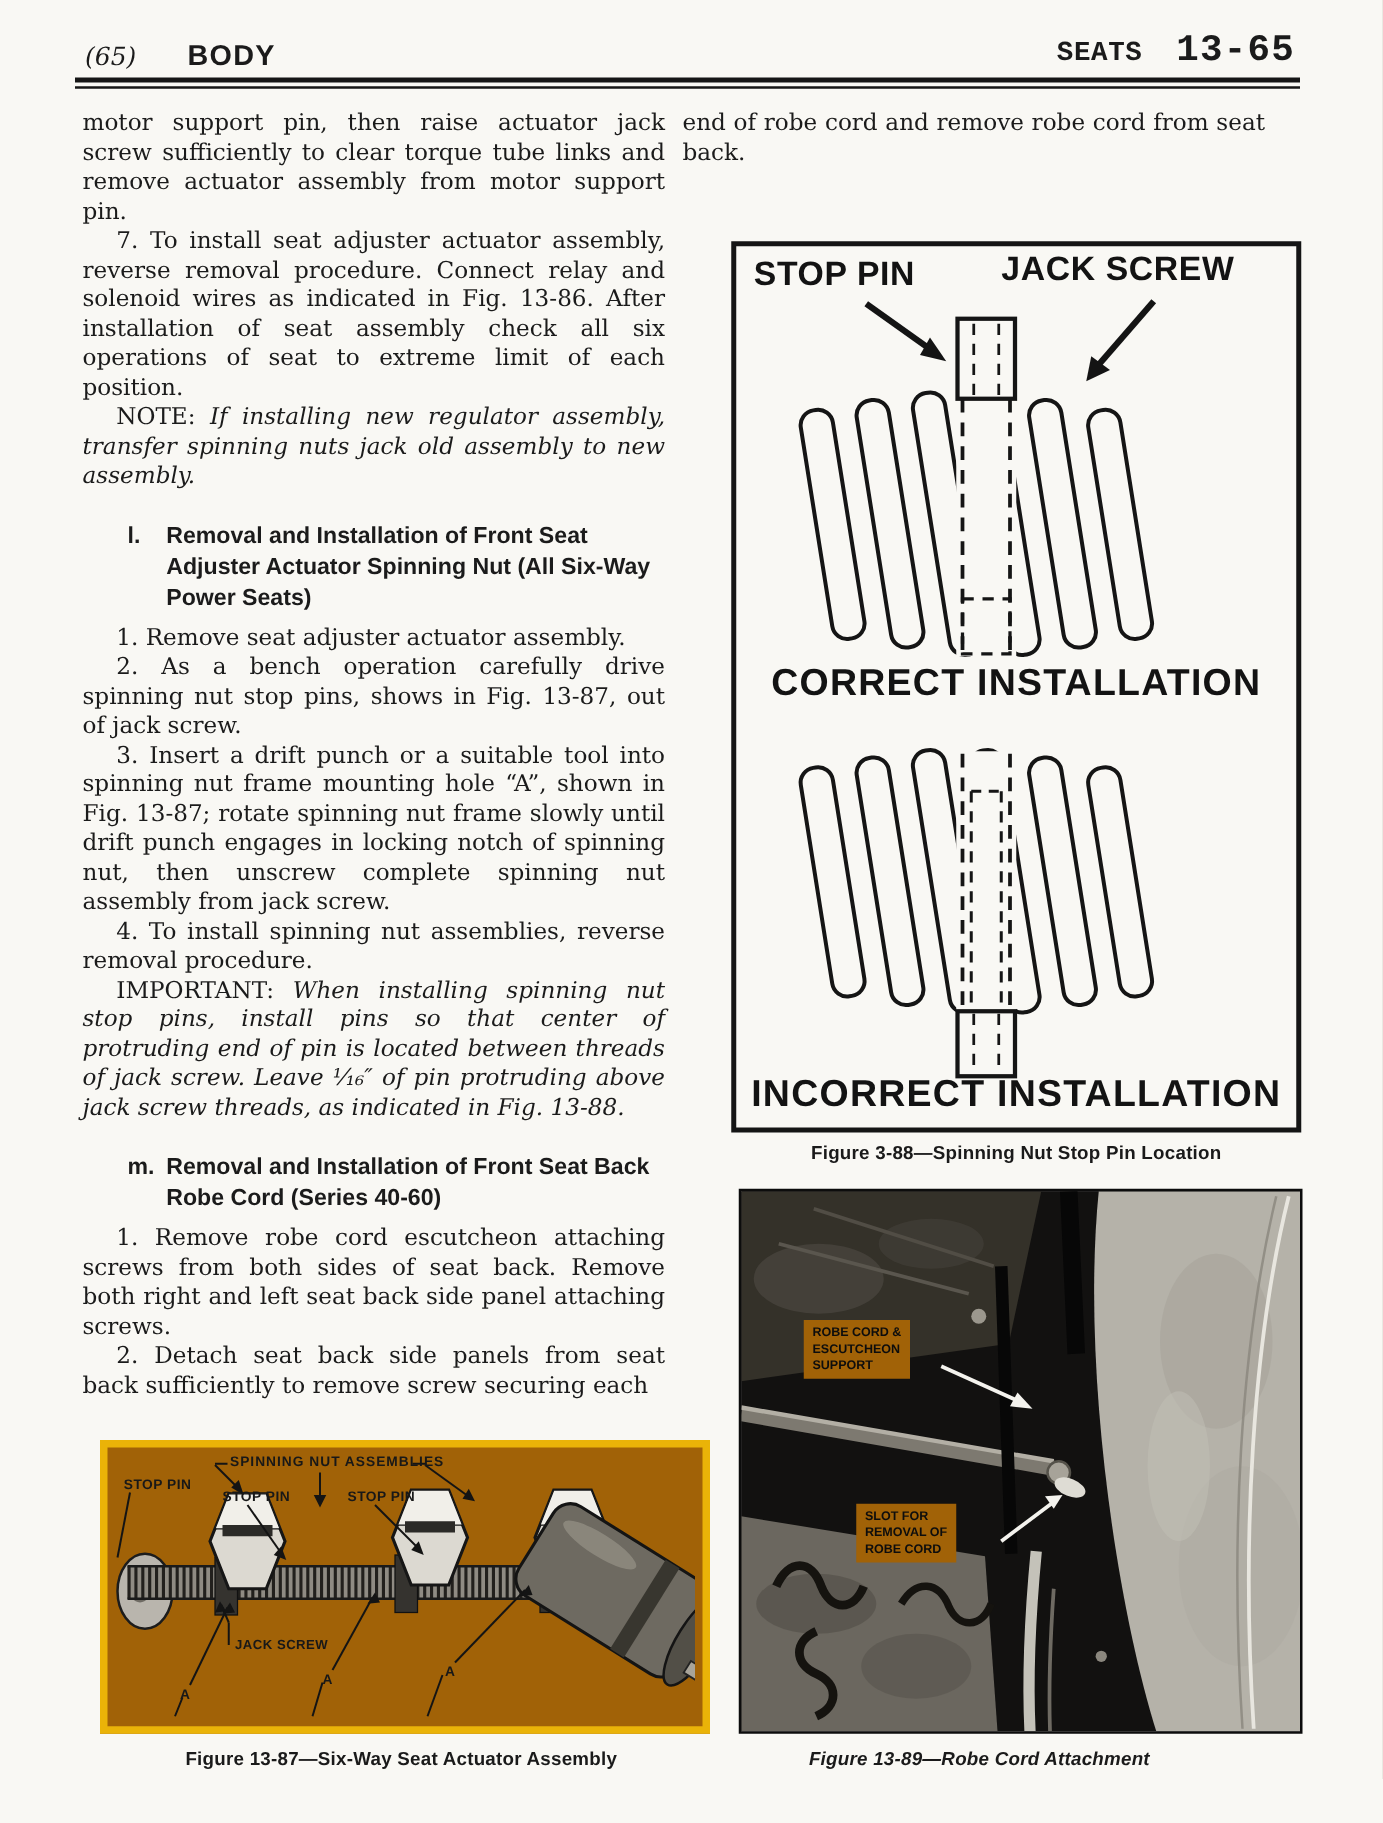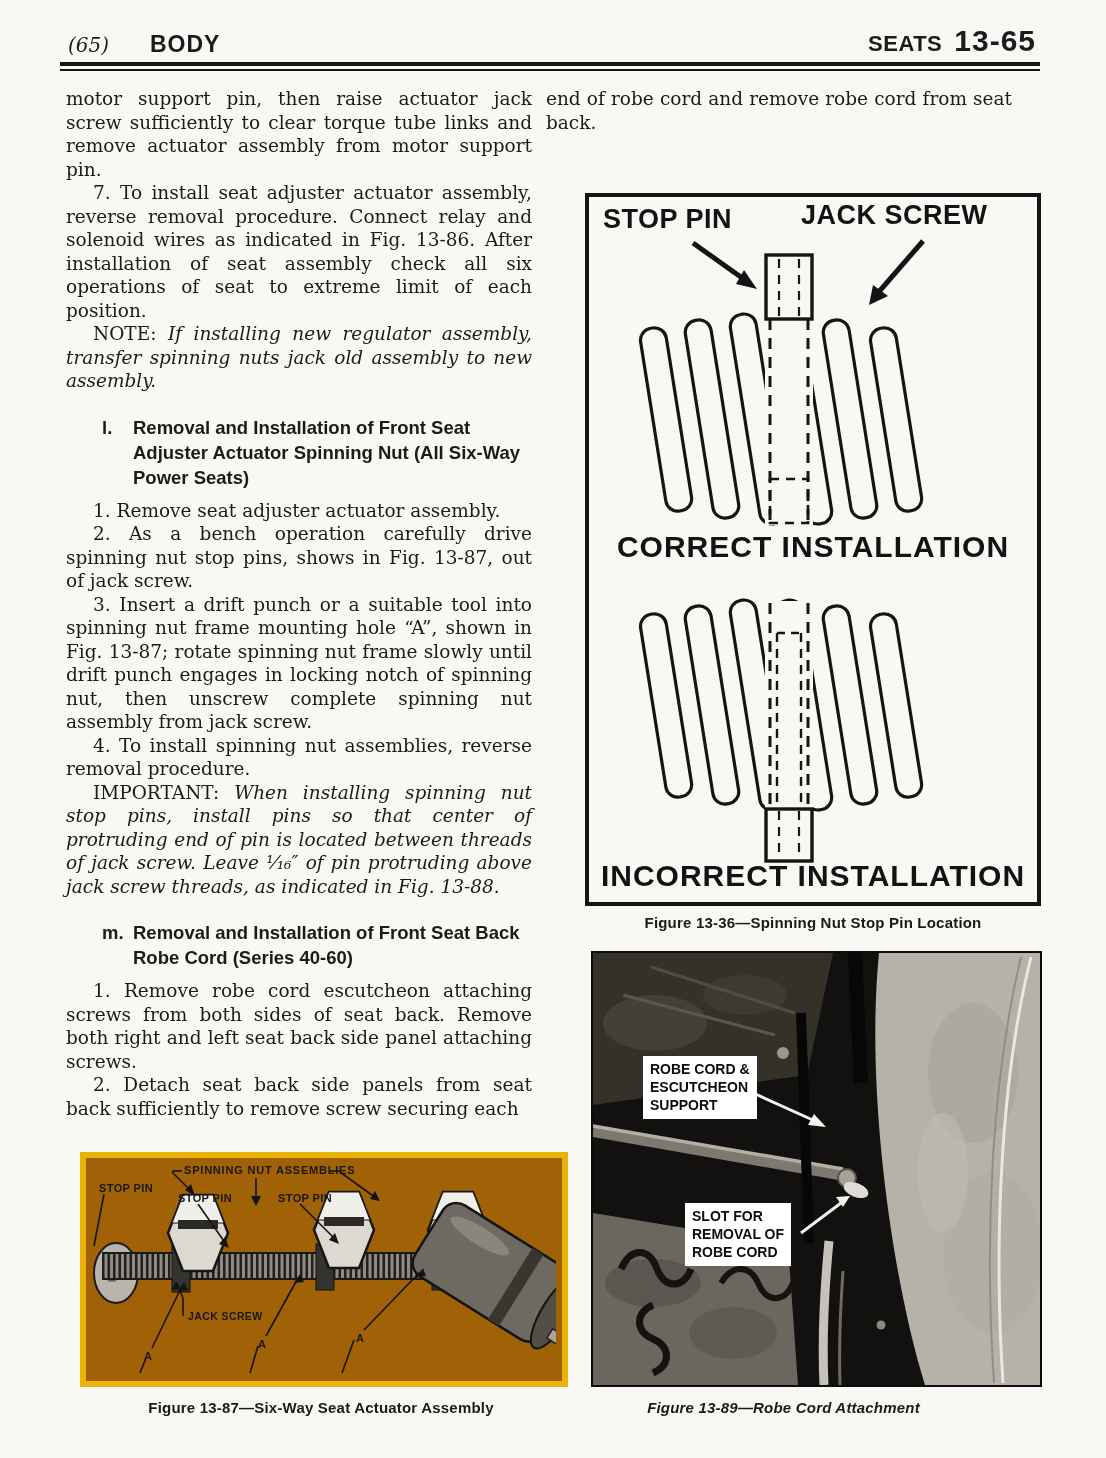--- a/index.html
+++ b/index.html
@@ -3,22 +3,22 @@
 <meta charset="utf-8">
 <style>
   html,body{margin:0;padding:0;background:#dedcd6;}
   .page{position:relative;width:1106px;height:1458px;background:#f9f8f4;overflow:hidden;
         font-family:"DejaVu Serif",serif;color:#1b1b1b;}
 
   
   .hdr-pgnum{position:absolute;left:68px;top:33px;font-size:20px;font-style:italic;}
   .hdr-body{position:absolute;left:150px;top:31px;font-family:"Liberation Sans",sans-serif;
             font-weight:bold;font-size:23px;letter-spacing:1px;}
-  .hdr-right{position:absolute;right:70px;top:24px;display:flex;align-items:baseline;gap:12px;
-             font-family:Liberation Sans, sans-serif;font-weight:bold;justify-content:flex-end;}
+  .hdr-right{position:absolute;right:70px;top:24px;display:flex;align-items:baseline;gap:27px;
+             font-family:Liberation Mono, monospace;font-weight:bold;justify-content:flex-end;}
   .hdr-seats{font-size:22px;letter-spacing:.5px;}
   .hdr-code{font-size:30px;letter-spacing:1px;}
   .hdr-rule{position:absolute;left:60px;right:66px;top:62px;height:3px;
             border-top:4px solid #161616;border-bottom:2px solid #161616;}
 
   
   .col{position:absolute;top:87px;width:466px;}
   .col-left{left:66px;}
   .col-right{left:546px;}
   .col p{margin:0;font-size:18.5px;line-height:23.5px;text-align:justify;}
@@ -45,22 +45,22 @@
   .f88-incorrect{top:662px;}
   .fig-caption{position:absolute;text-align:center;font-family:"Liberation Sans",sans-serif;
                font-weight:bold;font-size:15px;color:#1a1a1a;letter-spacing:.2px;}
   .cap-88{left:585px;width:456px;top:914px;}
   .cap-89{left:560px;width:447px;top:1399px;font-style:italic;}
   .cap-87{left:80px;width:482px;top:1399px;}
 
   
   .fig89{position:absolute;left:593px;top:953px;width:447px;height:432px;background:#121110;
          outline:2px solid #0c0c0c;}
-  .ph-label{position:absolute;background:#ffffff;color:#0d0d0d;
-            font-family:"Liberation Sans",sans-serif;font-weight:bold;font-size:14px;
+  .ph-label{position:absolute;background:#a16207;color:#0d0d0d;
+            font-family:"Liberation Sans",sans-serif;font-weight:bold;font-size:10px;
             line-height:1.3;padding:4px 7px;white-space:pre-line;}
   .ph-support{left:50px;top:103px;}
   .ph-slot{left:92px;top:250px;}
 
   
   .fig87{position:absolute;left:80px;top:1152px;width:476px;height:223px;
          border:6px solid #eab308;background:#a16207;}
   .f87-label{position:absolute;font-family:"Liberation Sans",sans-serif;font-weight:bold;
              font-size:11px;letter-spacing:.4px;color:#181818;}
   .f87-assemblies{left:98px;top:6px;letter-spacing:.8px;}
@@ -154,21 +154,21 @@
       <line x1="212" y1="436" x2="212" y2="612" stroke="#151515" stroke-width="2.4" stroke-dasharray="9 7"></line>
       <rect x="177" y="612" width="46" height="52" fill="#f9f8f4" stroke="#151515" stroke-width="3.4"></rect>
       <line x1="190" y1="614" x2="190" y2="662" stroke="#151515" stroke-width="2.2" stroke-dasharray="9 7"></line>
       <line x1="210" y1="614" x2="210" y2="662" stroke="#151515" stroke-width="2.2" stroke-dasharray="9 7"></line>
     </svg>
     <div class="f88-label f88-stop">STOP PIN</div>
     <div class="f88-label f88-jack">JACK SCREW</div>
     <div class="f88-banner f88-incorrect">INCORRECT INSTALLATION</div>
     <div class="f88-banner f88-correct">CORRECT INSTALLATION</div>
   </div>
-  <div class="fig-caption cap-88">Figure 13-36—Spinning Nut Stop Pin Location</div>
+  <div class="fig-caption cap-88">Figure 3-88—Spinning Nut Stop Pin Location</div>
 
   <div class="fig89">
     <svg width="447" height="432" viewBox="0 0 447 432">
       <rect x="0" y="0" width="447" height="432" fill="#121110"></rect>
 
       <path d="M0,0 L240,0 L214,122 L0,152 Z" fill="#343129"></path>
       <ellipse cx="62" cy="70" rx="52" ry="28" fill="#4a463f" opacity="0.75"></ellipse>
       <ellipse cx="152" cy="42" rx="42" ry="20" fill="#3f3c35" opacity="0.85"></ellipse>
       <line x1="30" y1="42" x2="182" y2="82" stroke="#5a564e" stroke-width="3"></line>
       <line x1="58" y1="14" x2="202" y2="60" stroke="#514d45" stroke-width="3"></line>

